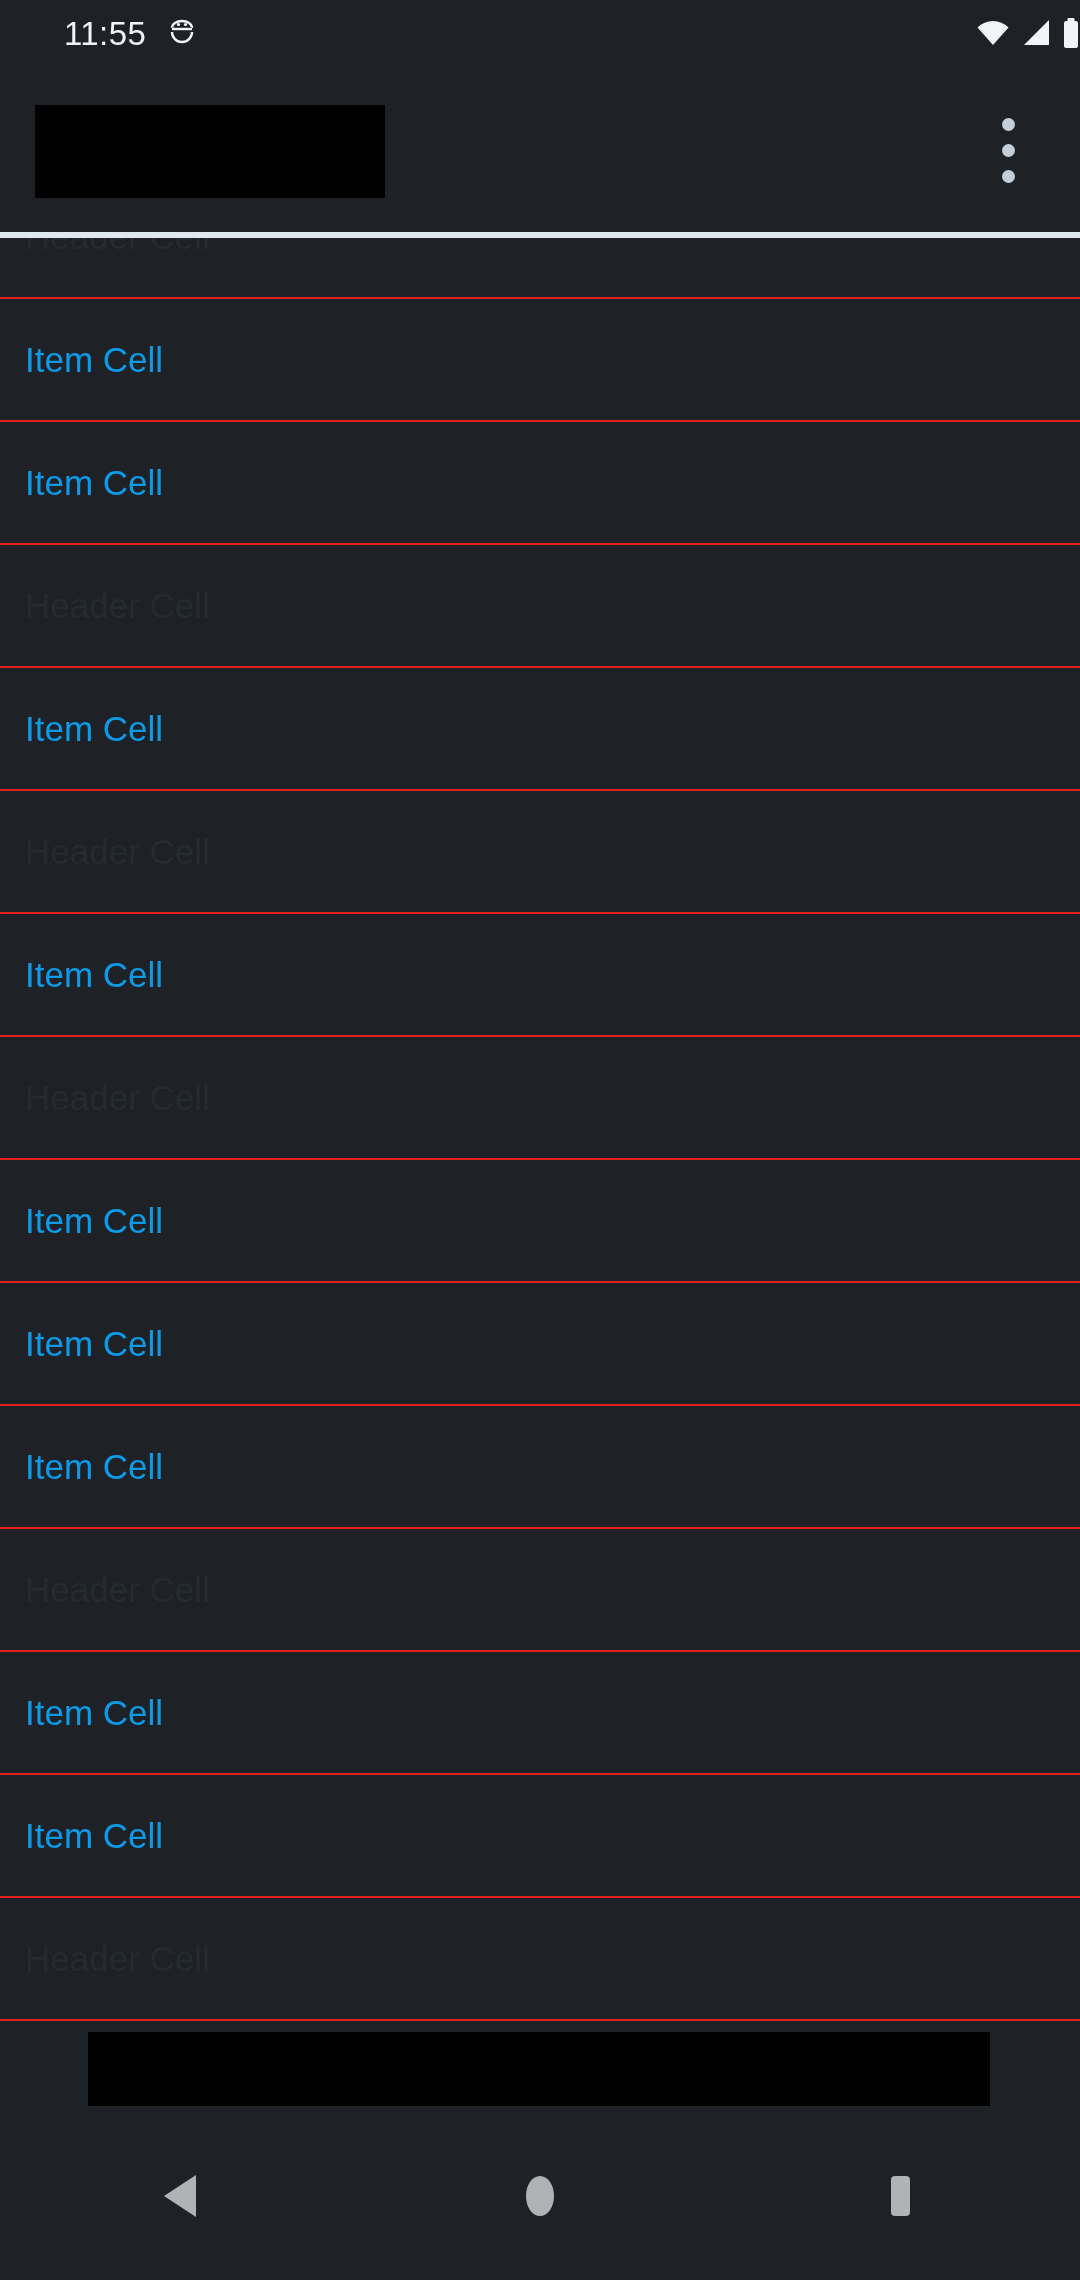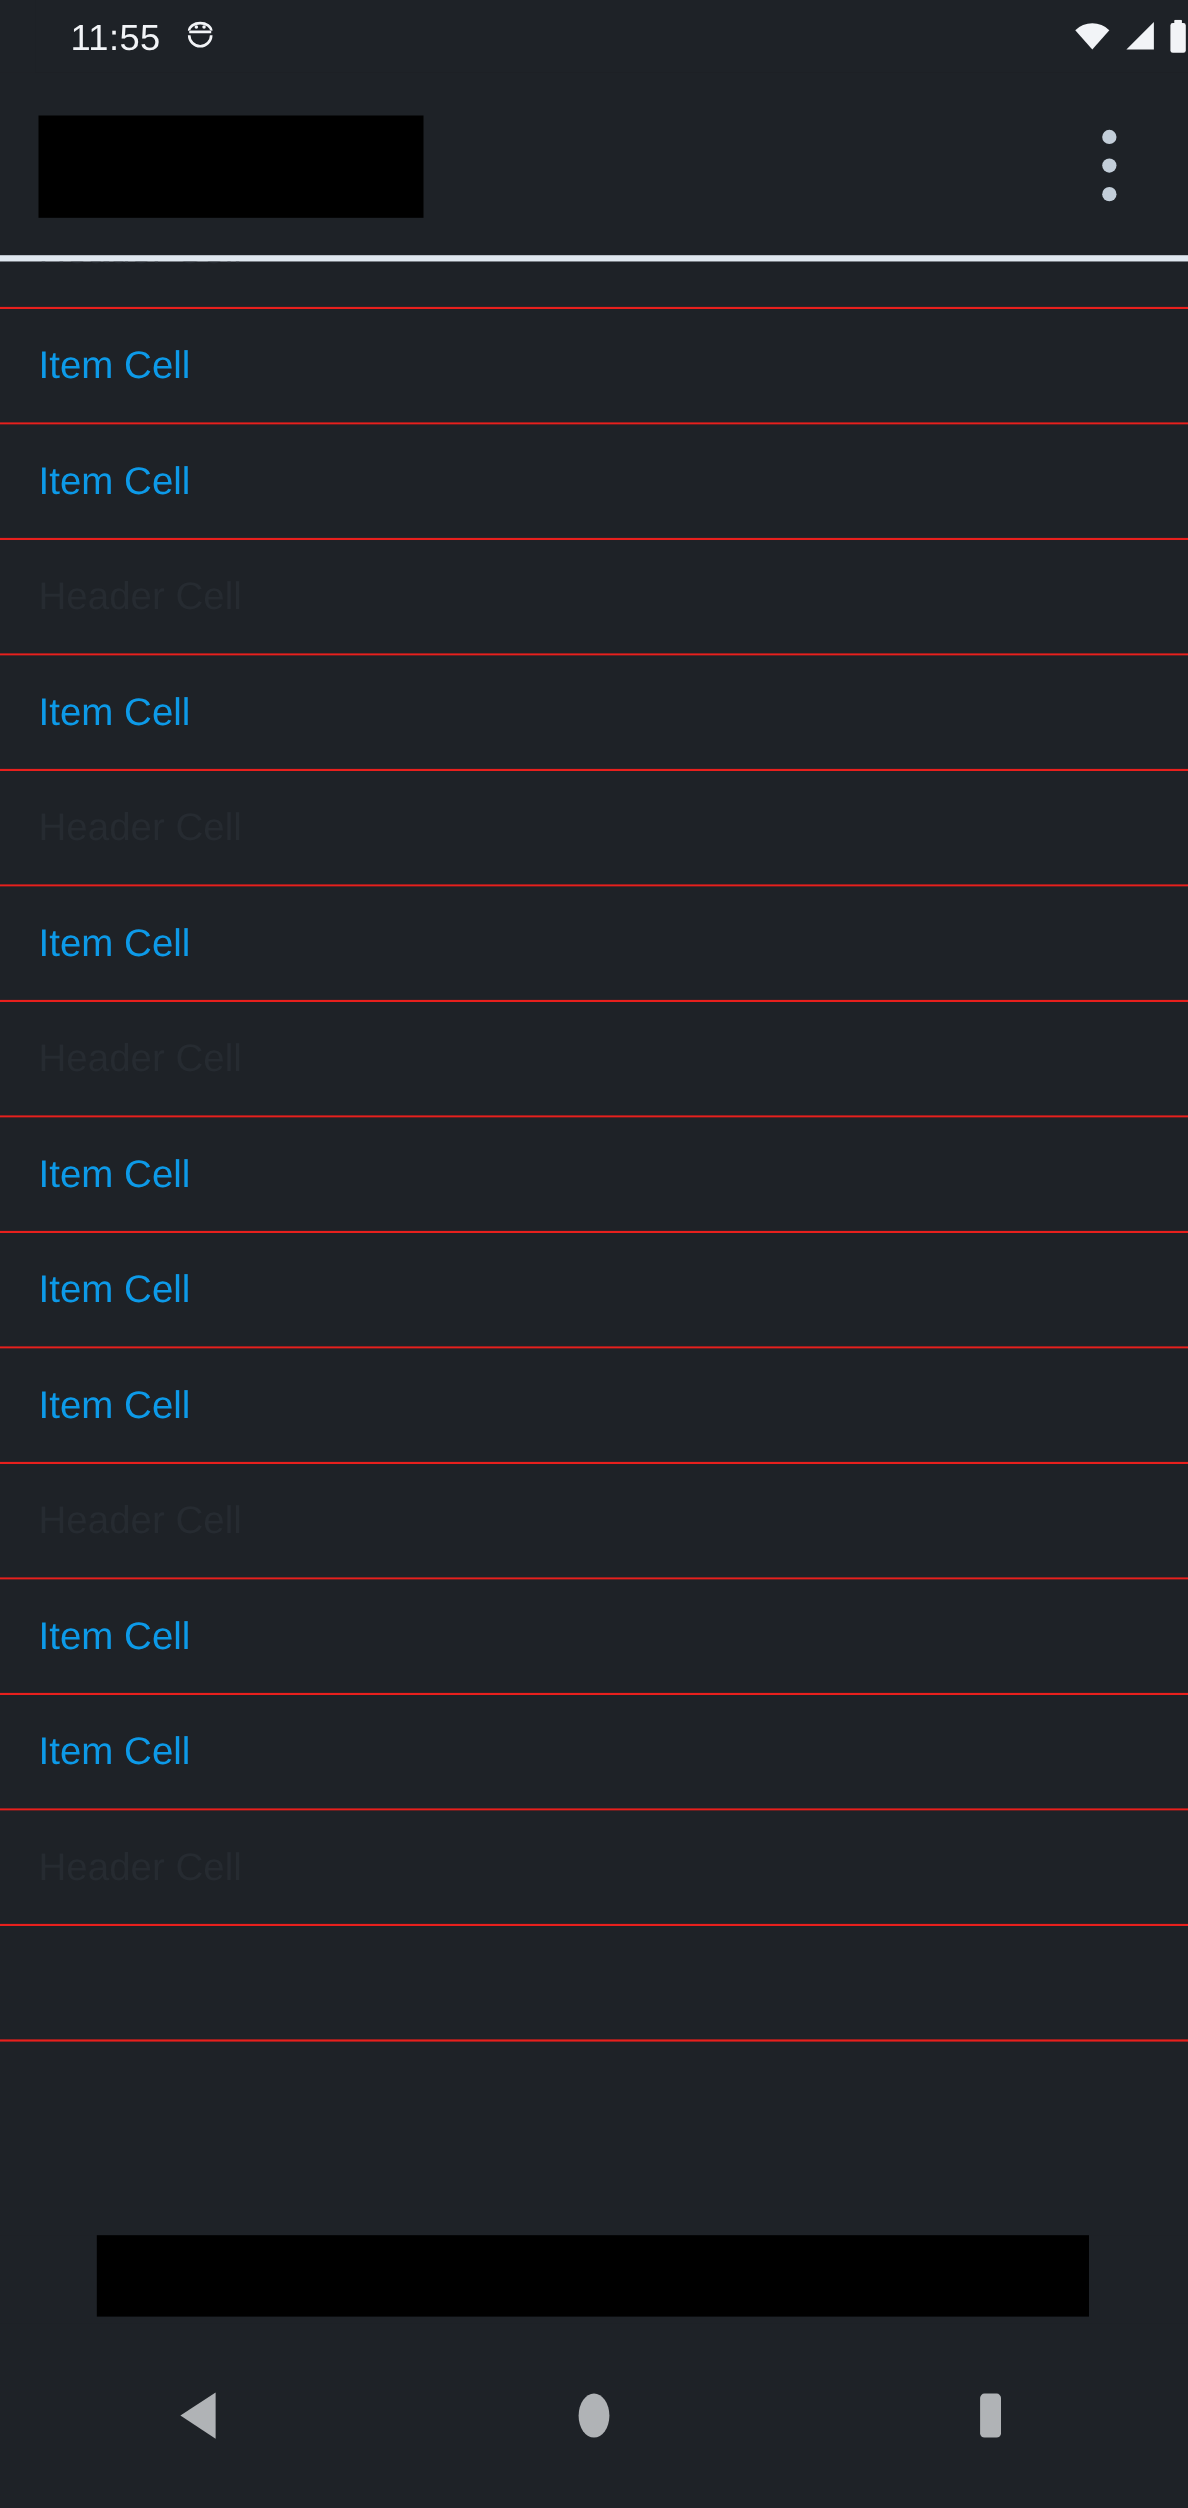--- a/index.html
+++ b/index.html
@@ -100,26 +100,26 @@
     height: 1794px;
     overflow: hidden;
     background: #1e2227;
   }
   .list-inner {
     position: relative;
     margin-top: -62px; 
   }
   .cell {
     position: relative;
-    height: 105px;
+    height: 123px;
     box-sizing: border-box;
     border-bottom: 2px solid #e8201d;
     display: flex;
     align-items: center;
-    padding-left: 35px;
+    padding-left: 25px;
     background: #1e2227;
   }
   .cell-label {
     font-size: 35px;
     line-height: 1;
   }
   .cell.header .cell-label {
     color: #262b31;
   }
   .cell.item .cell-label {

